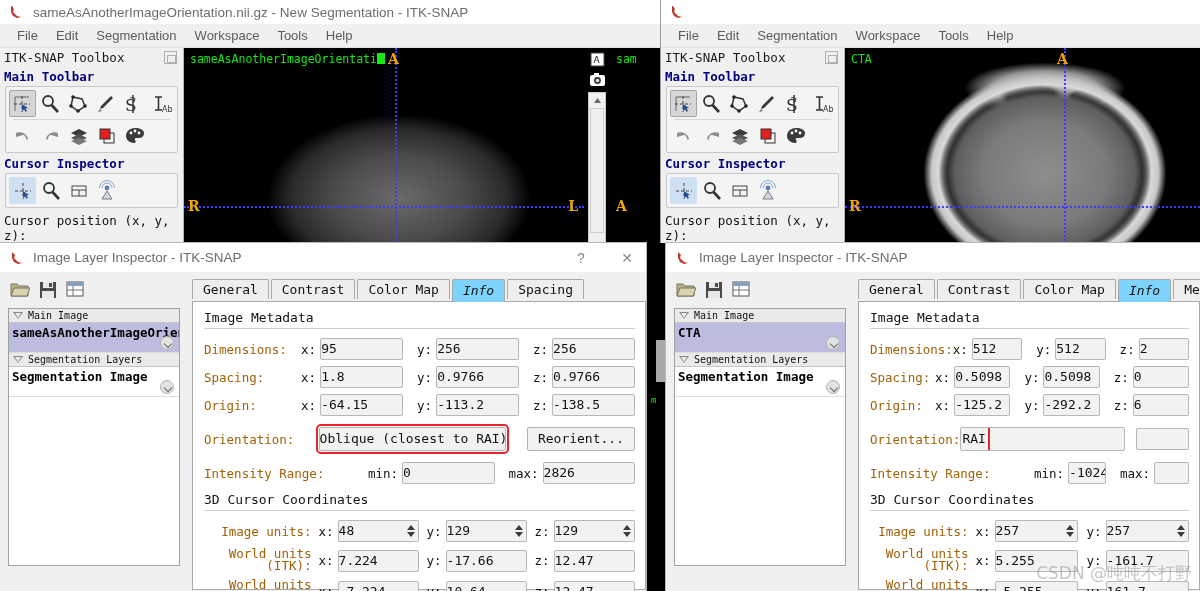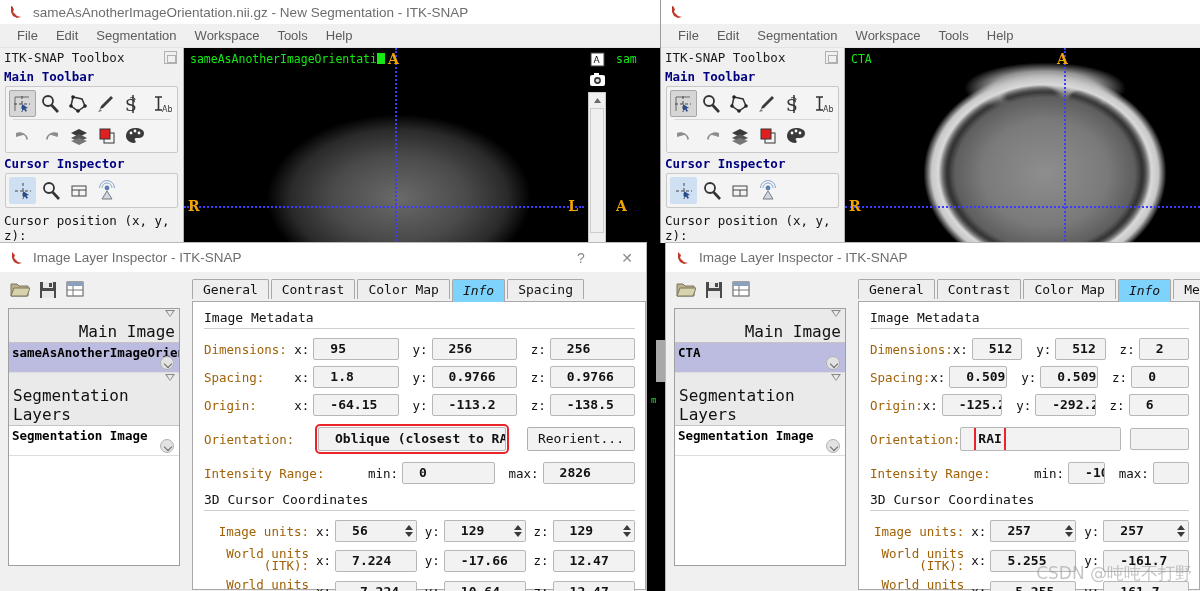--- a/index.html
+++ b/index.html
@@ -85,22 +85,22 @@
   .dlg-title .spacer { flex:1; }
   .dlg-btn { width:38px; height:26px; display:flex; align-items:center; justify-content:center;
              color:#8a8a8a; font-size:14px; }
   .dlg-body { display:flex; height:calc(100% - 29px); }
 
   .layerpanel { width:186px; flex:none; padding:7px 6px 0 8px; background:#f0f0f0;}
   .lp-icons { display:flex; gap:9px; padding:2px 0 9px 2px; }
   .lp-icons svg { display:block; }
   .lplist { border:1px solid #a0a0a0; background:#fff; height:258px; overflow:hidden;}
   .lp-grp { background:#eaeaea; border-bottom:1px solid #c4c4c4; padding:1px 4px;
-            display:flex; align-items:flex-end; gap:5px;
-            font-family:"DejaVu Sans Mono","Liberation Mono",monospace; font-size:16px; color:#111;flex-direction:column;}
+            display:flex; align-items:center; gap:5px;
+            font-family:"DejaVu Sans Mono","Liberation Mono",monospace; font-size:10px; color:#111;}
   .tri { width:0;height:0;border-left:5px solid transparent;border-right:5px solid transparent;
          border-top:7px solid transparent; position:relative;}
   .tri:after{content:"";position:absolute;left:-5px;top:-7px;width:0;height:0;
     border-left:5px solid transparent;border-right:5px solid transparent;border-top:7px solid #888;}
   .tri:before{content:"";position:absolute;left:-3.5px;top:-6px;width:0;height:0;
     border-left:3.5px solid transparent;border-right:3.5px solid transparent;border-top:5px solid #eaeaea;z-index:2;}
   .lp-item { padding:2px 4px 12px 3px; position:relative; background:#fff;
              font-family:"DejaVu Sans Mono","Liberation Mono",monospace; font-weight:bold;
              font-size:12.5px; color:#000; white-space:nowrap; overflow:hidden; border-bottom:1px solid #ddd;}
   .lp-item.sel { background:#bcbce0; }
@@ -122,22 +122,22 @@
                 color:#111; padding-bottom:3px;}
   .sect-rule { height:1px; background:#cfcfcf; margin-bottom:9px;}
 
   .frow { display:flex; align-items:center; margin-bottom:6px; white-space:nowrap;}
   .flabel { font-family:"DejaVu Sans Mono","Liberation Mono",monospace; font-size:12.5px;
             color:#a16207; }
   .flabel.w1 { width:120px; }
   .axl { font-family:"DejaVu Sans Mono","Liberation Mono",monospace; font-size:12.5px; color:#111;
          margin:0 4px 0 0; }
   .fld { background:#f2f2f2; border:1px solid #b7b7b7; height:22px; line-height:20px;
-         padding:0 16px; font-family:"DejaVu Sans Mono","Liberation Mono",monospace; font-size:13px;
-         color:#111; border-radius:2px; overflow:hidden;font-weight:bold;}
+         padding:0 0; font-family:"DejaVu Sans Mono","Liberation Mono",monospace; font-size:13px;
+         color:#111; border-radius:2px; overflow:hidden;}
   .fld.w102 { width:102px; }
   .gapx { width:14px; flex:none; }
   .hl-red { outline:2px solid #e8232a; outline-offset:1px; }
   .btn { background:#f2f2f2; border:1px solid #b0b0b0; height:24px; line-height:22px; padding:0 10px;
          font-family:"DejaVu Sans Mono","Liberation Mono",monospace; font-size:13px; color:#111;
          border-radius:2px;}
   .spin { width:17px; height:22px; border:1px solid #b7b7b7; border-left:none; background:#f2f2f2;
           display:flex; flex-direction:column; align-items:center; justify-content:center; gap:2px; border-radius:0 2px 2px 0;}
   .spin i { width:0;height:0;border-left:4px solid transparent;border-right:4px solid transparent; display:block;}
   .spin i.up { border-bottom:5px solid #3a3a3a; }
@@ -623,21 +623,21 @@
           <span class="axl" style="margin-left:14px">max:</span>
           <span class="fld" style="width:110px">2826</span>
         </div>
 
         <div class="sect-title" style="margin-top:8px">3D Cursor Coordinates</div>
         <div class="sect-rule"></div>
 
         <div class="frow">
           <span class="flabel" style="width:122px;text-align:right;padding-right:7px">Image units:</span>
           <span class="axl">x:</span>
-          <span class="fld" style="width:70px;border-right:none;border-radius:2px 0 0 2px">56</span>
+          <span class="fld" style="width:70px;border-right:none;border-radius:2px 0 0 2px">48</span>
           <span class="spin">
               <i class="up"></i>
               <i class="dn"></i>
             </span>
           <span style="width:8px"></span>
           <span class="axl">y:</span>
           <span class="fld" style="width:70px;border-right:none;border-radius:2px 0 0 2px">129</span>
           <span class="spin">
               <i class="up"></i>
               <i class="dn"></i>

